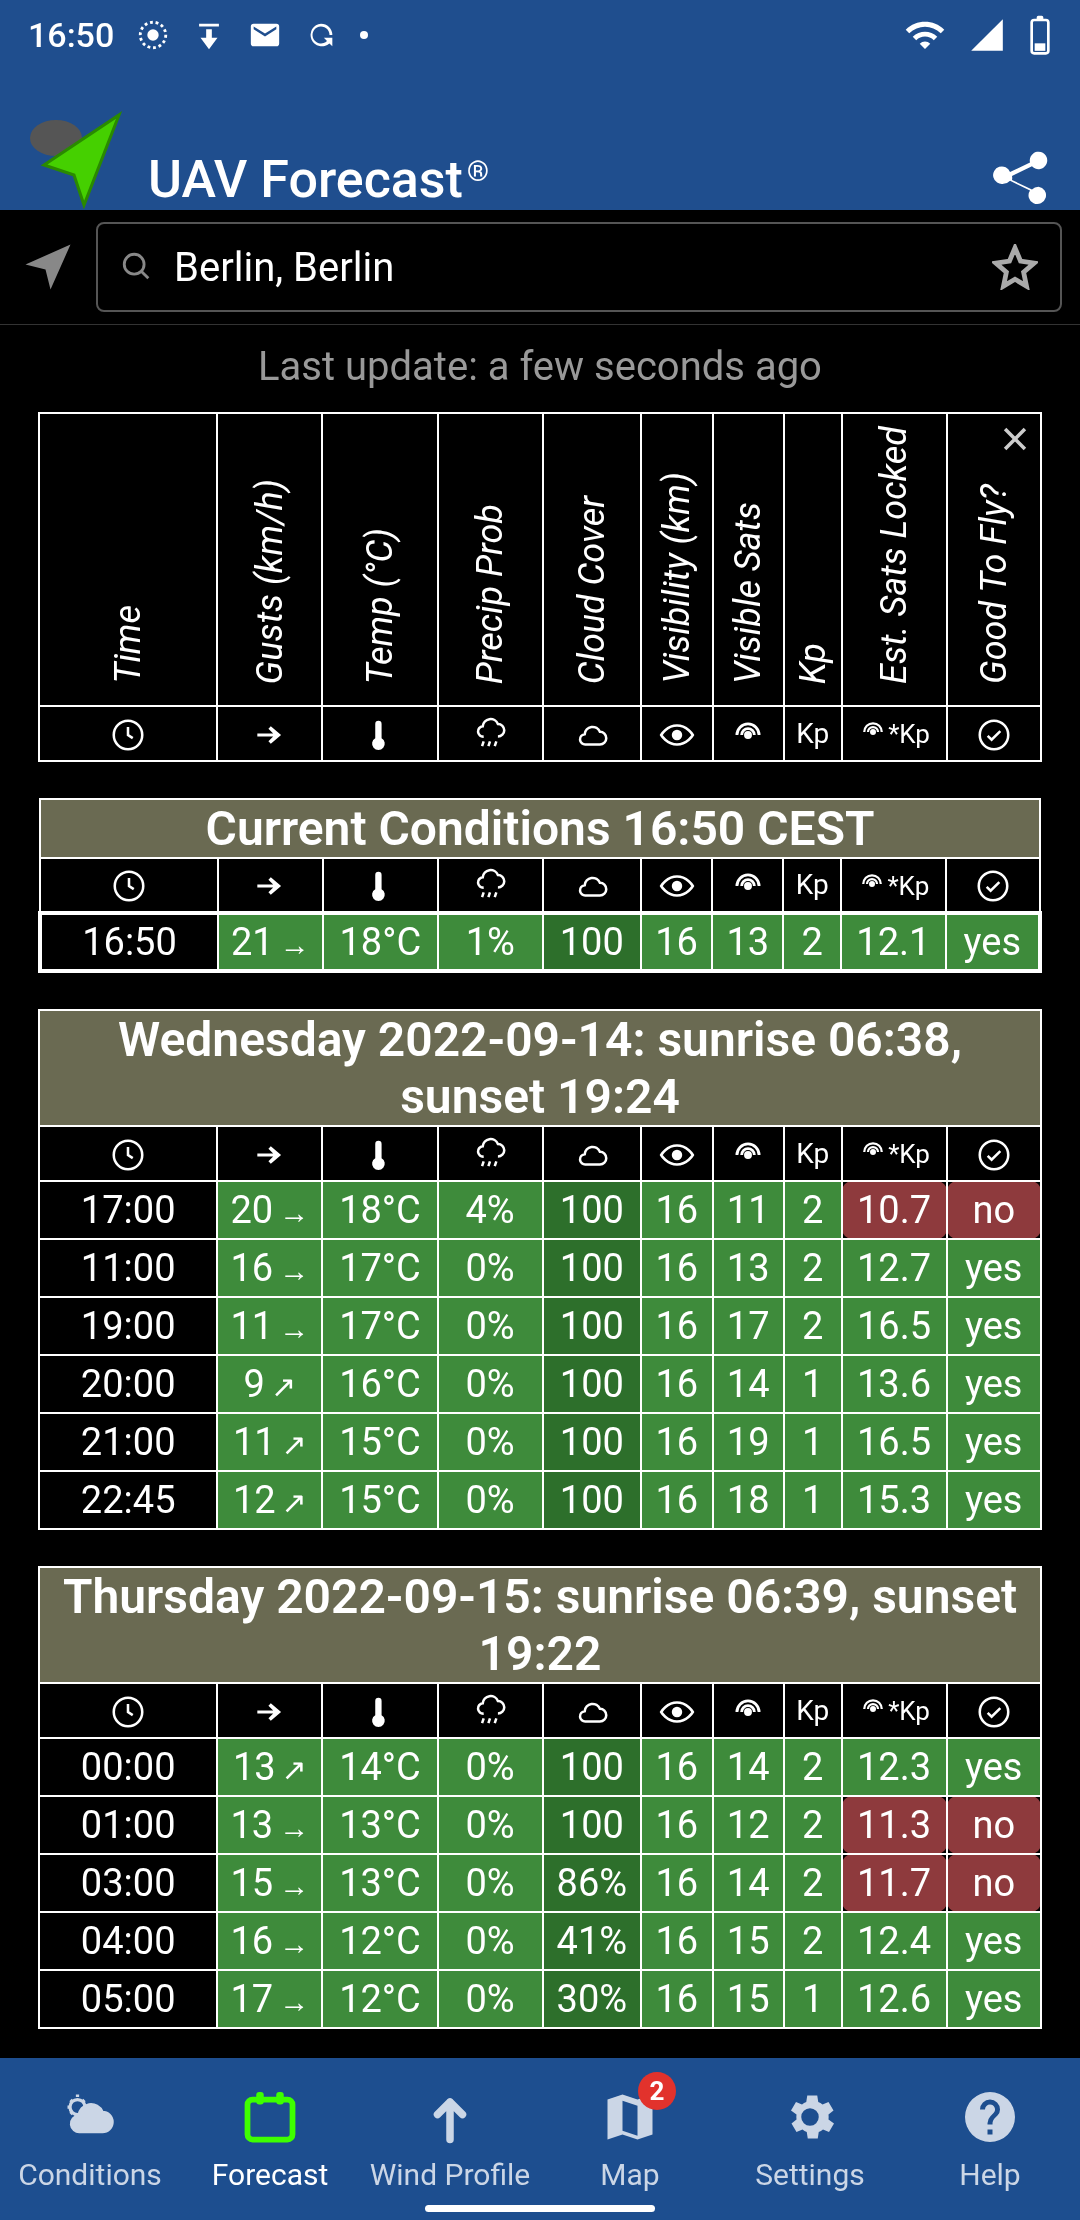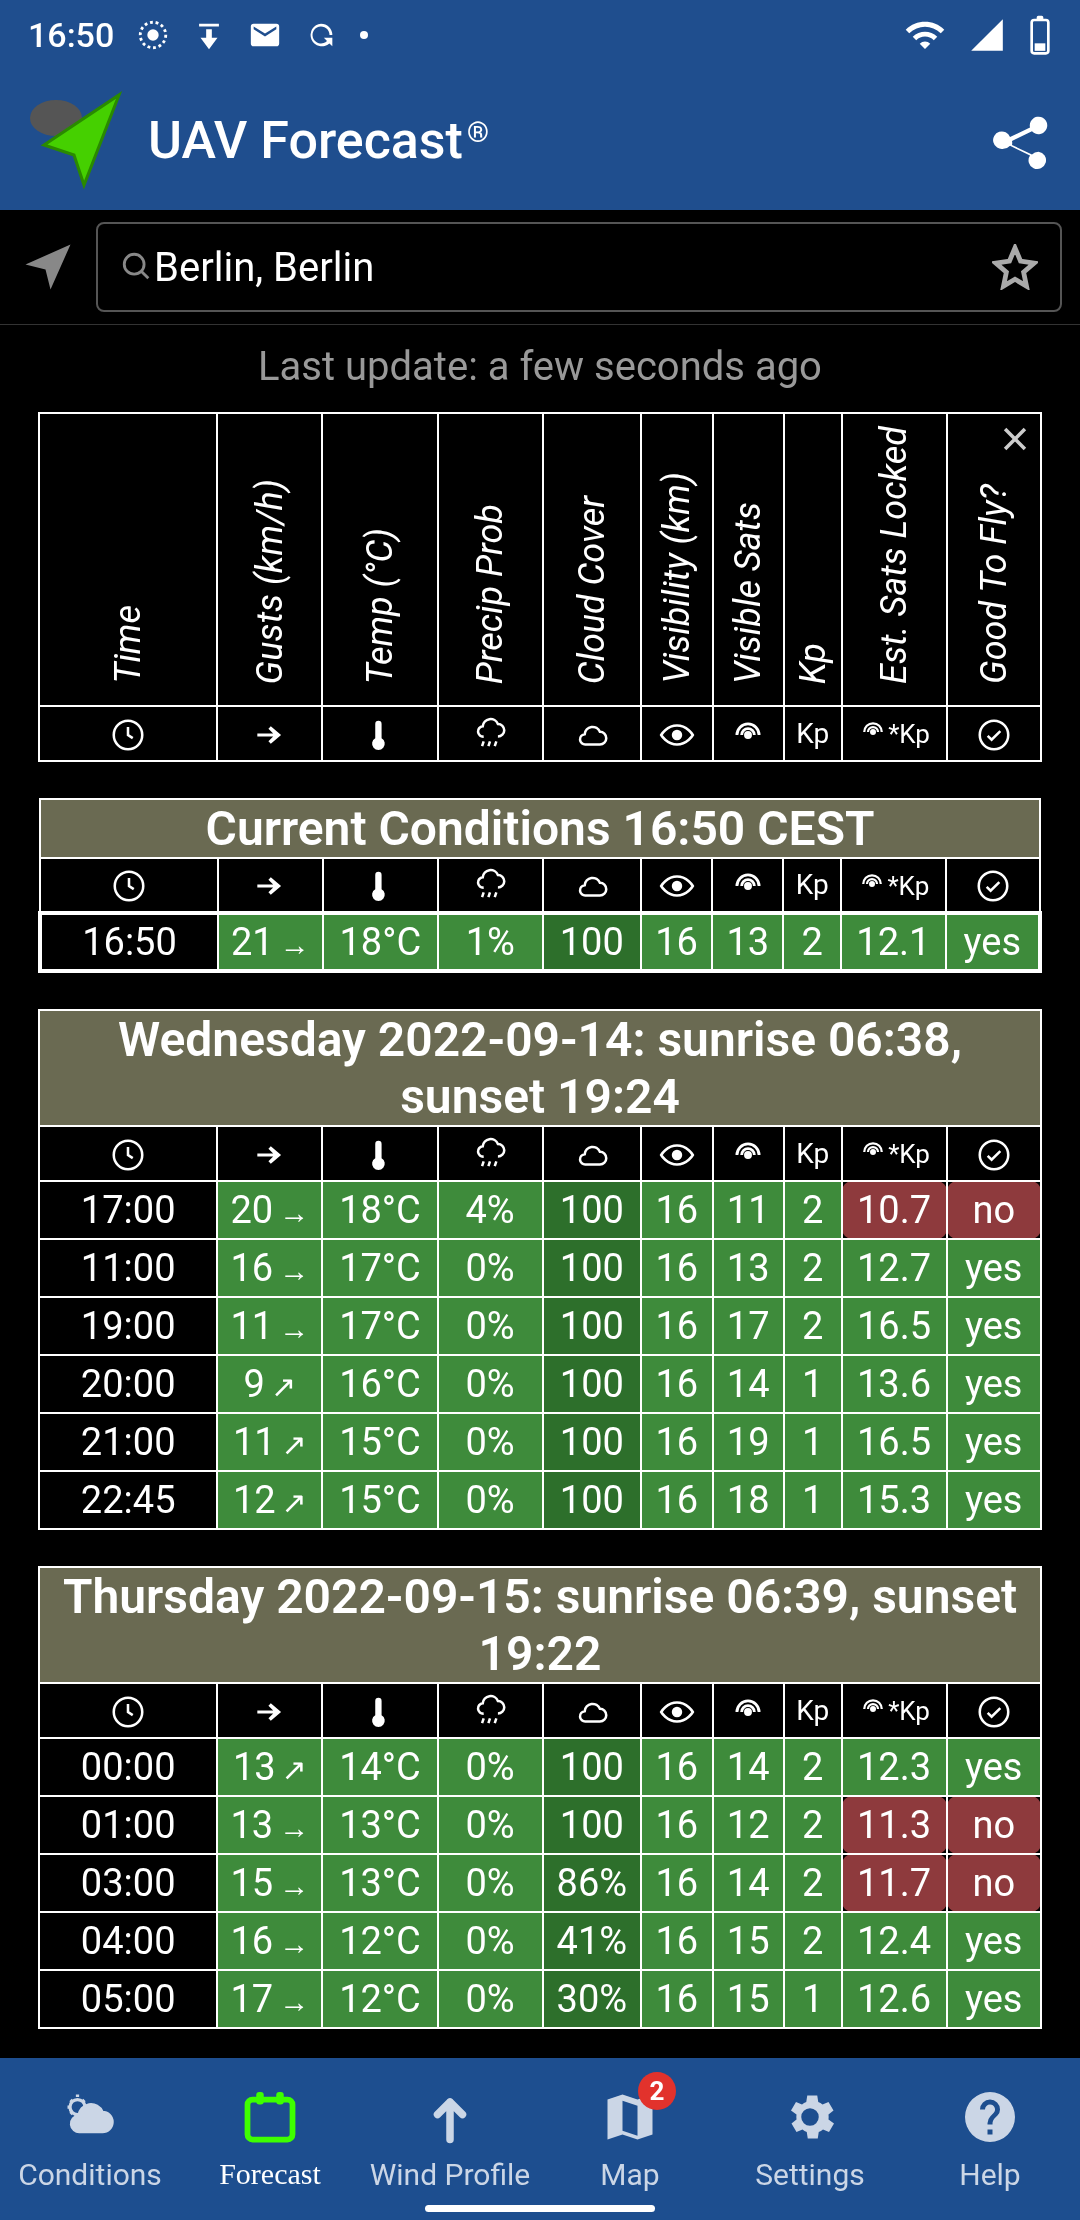--- a/index.html
+++ b/index.html
@@ -29,36 +29,36 @@
     height:70px; background:var(--blue);
     display:flex; align-items:center; justify-content:space-between;
     padding:0 28px; font-size:34px; font-weight:500;
   }
   .statusbar .left, .statusbar .right { display:flex; align-items:center; gap:22px; }
   .statusbar svg { fill:#fff; }
 
   
   .topbar {
     height:140px; background:var(--blue);
-    display:flex; align-items:center; padding:0 24px;
+    display:flex; align-items:flex-end; padding:0 24px;
   }
   .logo { width:100px; height:100px; position:relative; margin-right:24px;}
   .topbar-title { font-size:52px; font-weight:500; flex:1;}
   .topbar-title sup{font-size:28px; vertical-align:top; position:relative; top:6px; left:4px;}
   .topbar svg.share { width:70px; height:70px; fill:#fff; }
 
   
   .search-row {
     height:115px; background:#000; border-bottom:1px solid #333;
     display:flex; align-items:center; padding:0 18px; gap:18px;
   }
   .loc-arrow { width:60px; height:60px; fill:#888; }
   .search-box {
     flex:1; height:90px; border:2px solid #555; border-radius:8px;
-    display:flex; align-items:center; padding:0 22px; 
+    display:flex; align-items:center; padding:0 22px; gap:20px;
   }
   .search-box .mag { width:34px; height:34px; stroke:#888; fill:none; stroke-width:2;}
   .search-box .text { font-size:40px; color:#fff; flex:1;}
   .search-box .star { width:46px; height:46px; stroke:#aaa; fill:none; stroke-width:2.5;}
 
   .last-update { text-align:center; font-size:40px; color:#999; padding:18px 0 22px; }
 
   .tablewrap { padding:0 38px; }
 
   table.ft { width:100%; border-collapse:collapse; margin-bottom:36px; font-size:36px;}
@@ -81,21 +81,21 @@
 
   .current-frame { border:4px solid #fff; }
 
   
   .bottom-nav {
     position:absolute; left:0; right:0; bottom:0;
     height:162px; background:#1d4e8f;
     display:flex;
   }
   .nav-item { flex:1; display:flex; flex-direction:column; align-items:center; justify-content:center; gap:10px; color:#cbd6e6; font-size:30px; position:relative;}
-  .nav-item.active { color:#fff;font-family:Liberation Serif, serif; }
+  .nav-item.active { color:#fff; }
   .nav-item svg { width:60px; height:60px;}
   .nav-item .badge {
     position:absolute; top:14px; right:44px;
     background:#e2322c; color:#fff; border-radius:50%;
     width:38px; height:38px; font-size:26px; font-weight:700;
     display:flex;align-items:center;justify-content:center;
   }
   .home-ind { position:absolute; bottom:8px; left:50%; transform:translateX(-50%); width:230px; height:7px; background:#fff; border-radius:8px;}
 
   

